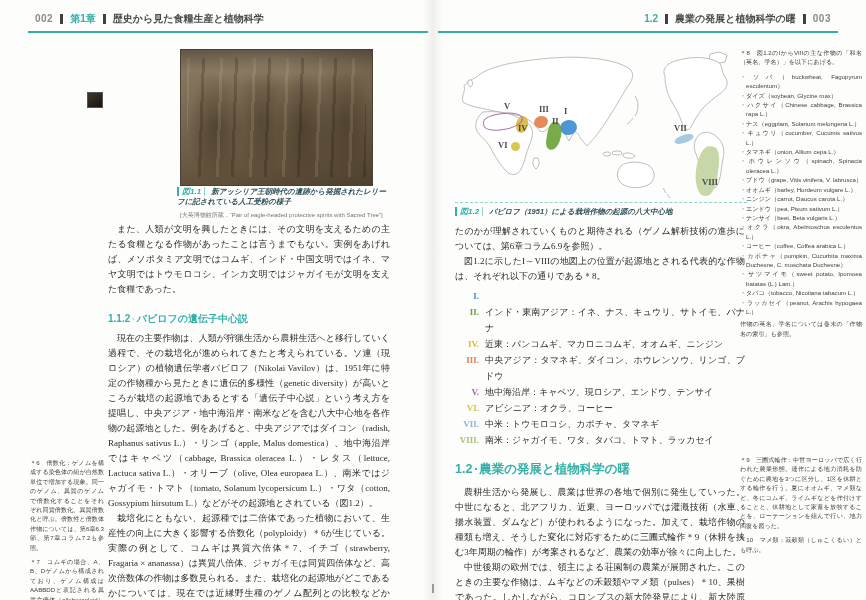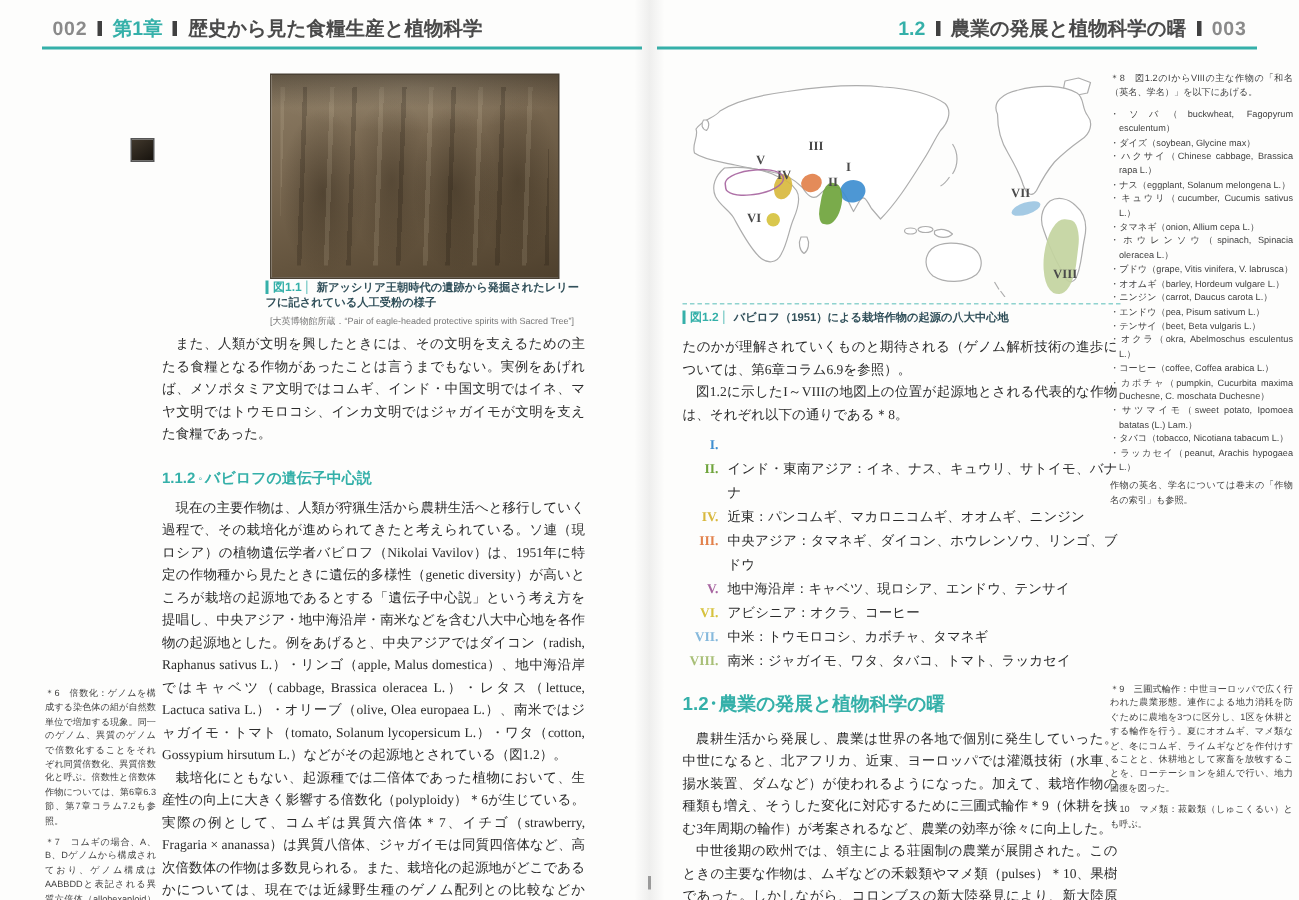--- a/index.html
+++ b/index.html
@@ -3,21 +3,21 @@
 <meta charset="utf-8">
 <style>
   html,body{margin:0;padding:0;background:#ffffff;}
   #spread{
     position:relative;width:866px;height:600px;background:#fdfdfc;overflow:hidden;
     font-family:"Liberation Serif","DejaVu Serif",serif;color:#2b2b2b;
   }
 
   
   .hdr{position:absolute;top:14px;display:flex;align-items:center;
-       font-family:"Liberation Sans","DejaVu Sans",sans-serif;font-size:13px;font-weight:bold;color:#4a4a4a;}
+       font-family:"Liberation Sans","DejaVu Sans",sans-serif;font-size:10px;font-weight:bold;color:#4a4a4a;}
   .hdr-left{left:28px;}
   .hdr-right{right:28px;}
   .hdr .seg{padding:0 7px;line-height:10px;}
   .hdr .seg + .seg{border-left:3px solid #404040;}
   .hdr .pg{color:#8a8a8a;letter-spacing:.5px;}
   .hdr .accent-seg{color:var(--accent);}
   .rule{position:absolute;top:31px;height:2px;background:var(--accent);}
   .rule-left{left:28px;width:400px;}
   .rule-right{left:438px;width:400px;}
 
@@ -35,21 +35,21 @@
       radial-gradient(140px 40px at 50% 6%, rgba(250,240,215,.16), transparent 75%),
       linear-gradient(163deg,#8d7d65 0%,#786750 38%,#63533d 70%,#4e402d 100%);}
   .relief-texture::before{content:"";position:absolute;inset:6% 3%;
     background:repeating-linear-gradient(92deg,
       rgba(232,218,188,.13) 0 3px, transparent 3px 15px,
       rgba(18,12,6,.20) 15px 18px, transparent 18px 33px);}
   .relief-texture::after{content:"";position:absolute;left:0;right:0;top:0;height:16%;
     background:linear-gradient(rgba(12,8,4,.35),transparent);}
 
   .caption{position:absolute;font-family:"Liberation Sans","DejaVu Sans",sans-serif;
-    font-size:7.5px;font-weight:bold;color:#31505a;line-height:10px;}
+    font-size:7.5px;font-weight:bold;color:#31505a;line-height:10px;font-style:italic;}
   .cap-1{left:177px;top:187px;width:216px;}
   .fig-label{color:var(--accent);border-left:2px solid var(--accent);border-right:1px solid rgba(53,176,169,.55);
     padding:0 3px;margin-right:4px;font-size:8px;}
   .credit{position:absolute;left:180px;top:211px;width:213px;
     font-family:"Liberation Sans","DejaVu Sans",sans-serif;font-size:6px;color:#777;line-height:8px;font-weight:normal;}
 
   
   .col{position:absolute;width:282px;}
   .left-col{left:108px;top:222px;}
   .right-col{left:455px;top:224px;width:290px;}
@@ -165,23 +165,23 @@
 
         <path d="M208,138 L211,143 M212,144 L215,148" fill="none"></path>
       </g>
     </svg>
     <div id="map-overlay">
         <div class="region-blob" style="left: 105px; top: 70px; width: 17px; height: 15px; border-radius: 50%; transform: rotate(-12deg); background: rgb(62, 142, 208);"></div>
         <span class="region-label" style="left: 109px; top: 57px;">I</span>
         <div class="region-blob" style="left: 92px; top: 72px; width: 14px; height: 28px; border-radius: 45% 55% 65% 40%; transform: rotate(10deg); background: rgb(111, 164, 60);"></div>
         <span class="region-label" style="left: 97px; top: 67px;">II</span>
         <div class="region-blob" style="left: 79px; top: 66px; width: 14px; height: 12px; border-radius: 50%; transform: rotate(-18deg); background: rgb(226, 129, 75);"></div>
-        <span class="region-label" style="left: 84px; top: 43px;">III</span>
+        <span class="region-label" style="left: 84px; top: 55px;">III</span>
         <div class="region-blob" style="left: 61px; top: 66px; width: 12px; height: 17px; border-radius: 50%; transform: rotate(14deg); background: rgb(216, 184, 62);"></div>
-        <span class="region-label" style="left: 63px; top: 62px;">IV</span>
+        <span class="region-label" style="left: 63px; top: 74px;">IV</span>
         <div class="region-blob" style="left: 28px; top: 63px; width: 38px; height: 15px; border-radius: 48% 52% 60% 45%; transform: rotate(-7deg); border: 1.6px solid rgb(167, 101, 160);"></div>
         <span class="region-label" style="left: 49px; top: 52px;">V</span>
         <div class="region-blob" style="left: 56px; top: 92px; width: 9px; height: 9px; border-radius: 50%; transform: rotate(0deg); background: rgb(214, 194, 62);"></div>
         <span class="region-label" style="left: 43px; top: 91px;">VI</span>
         <div class="region-blob" style="left: 219px; top: 85px; width: 20px; height: 8px; border-radius: 50%; transform: rotate(-18deg); background: rgb(156, 198, 226);"></div>
         <span class="region-label" style="left: 219px; top: 74px;">VII</span>
         <div class="region-blob" style="left: 241px; top: 96px; width: 22px; height: 50px; border-radius: 60% 40% 50% 60%; transform: rotate(7deg); background: rgb(195, 212, 160);"></div>
         <span class="region-label" style="left: 247px; top: 108px; margin-top: 20px;">VIII</span>
       </div>
   </figure>

